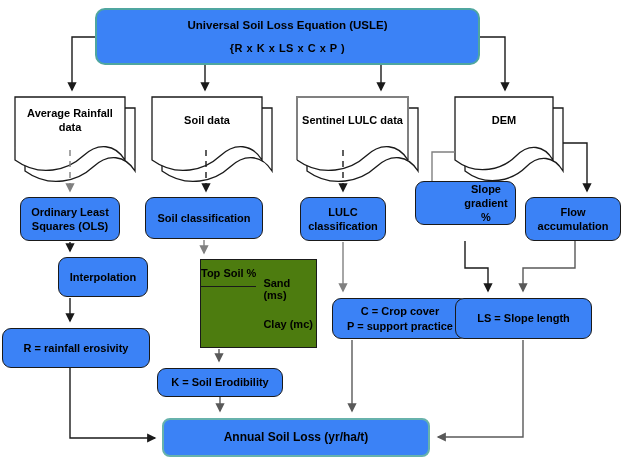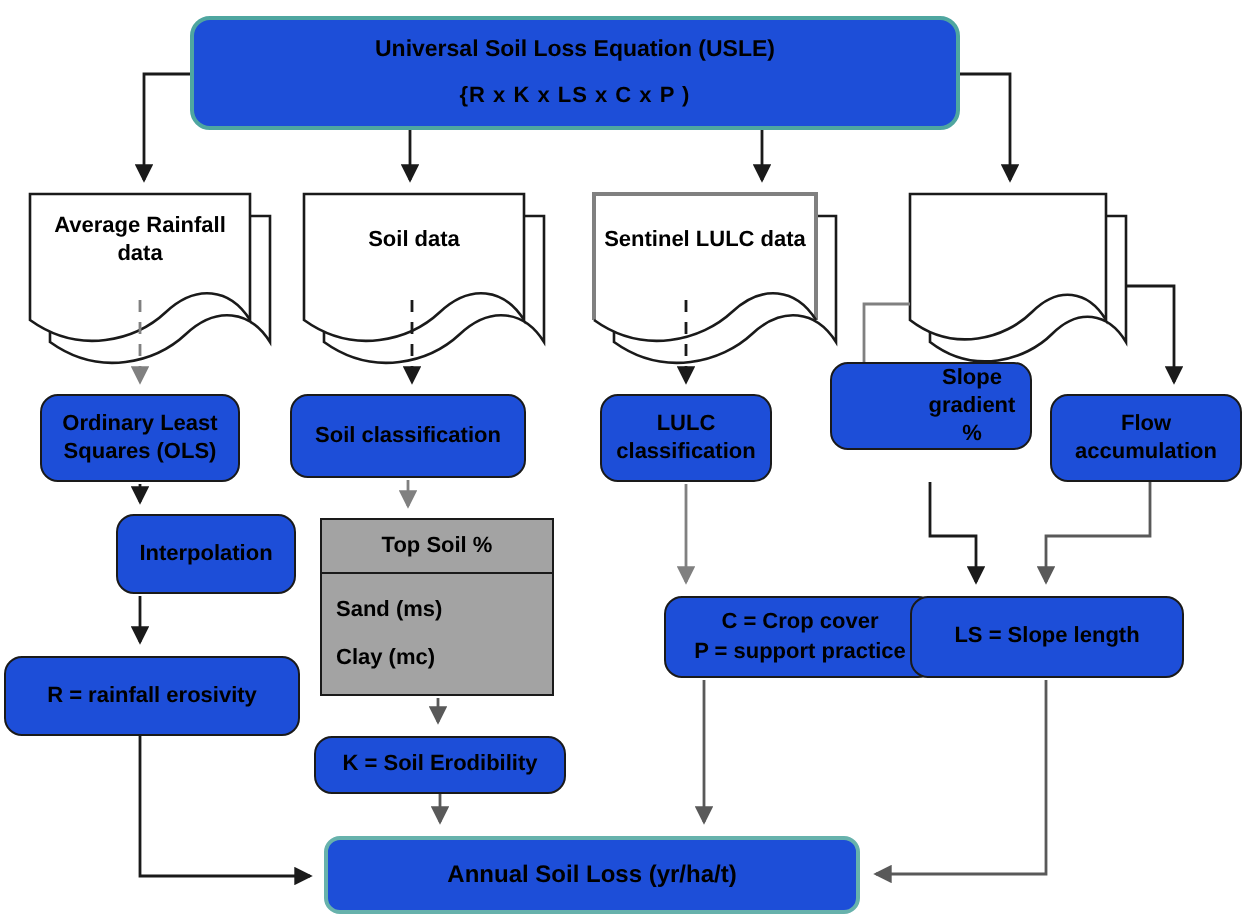--- a/index.html
+++ b/index.html
@@ -3,36 +3,36 @@
 <meta charset="utf-8">
 <style>
   html,body{margin:0;padding:0;background:#fff;}
   #stage{
     position:relative;width:626px;height:461px;background:#ffffff;overflow:hidden;
     font-family:"Liberation Sans", sans-serif;font-weight:700;color:#000;
   }
   #wires{position:absolute;left:0;top:0;width:626px;height:461px;}
   .node{
     position:absolute;display:flex;align-items:center;justify-content:center;
-    text-align:center;background:#1d4ed8;border:1.5px solid #1a1a1a;border-radius:9px;
+    text-align:center;background:#3b82f6;border:1.5px solid #1a1a1a;border-radius:9px;
     font-size:11px;line-height:1.3;box-sizing:border-box;padding:2px 3px;
   }
   .teal{border:2px solid #4fa6a0;border-radius:10px;}
   .teal-light{border:2px solid #67b2ac;border-radius:8px;font-size:12px;}
   .doc-label{
     position:absolute;display:flex;align-items:center;justify-content:center;
     text-align:center;font-size:11px;line-height:1.3;background:transparent;border:none;
   }
   .usle-inner{display:flex;flex-direction:column;gap:8px;align-items:center;justify-content:center;width:100%;}
   .usle-title{font-size:11.5px;}
   .usle-formula{font-size:11px;letter-spacing:.5px;}
   .pre{white-space:pre-line;}
   .table{
-    position:absolute;background:#a3a3a3;border:1.5px solid #1a1a1a;box-sizing:border-box;
-    display:flex;flex-direction:column;font-size:11px;
+    position:absolute;background:#4d7c0f;border:1.5px solid #1a1a1a;box-sizing:border-box;
+    display:flex;flex-direction:row;font-size:11px;margin-left:40px;
   }
   .table-header{
     height:27px;display:flex;align-items:center;justify-content:center;
     border-bottom:1.5px solid #1a1a1a;box-sizing:border-box;
   }
   .table-rows{flex:1;display:flex;flex-direction:column;justify-content:space-evenly;padding-left:7px;}
   .table-row{text-align:left;}
 </style>
 </head>
 <body>
@@ -102,20 +102,21 @@
   <div class="node teal" style="left:95px;top:8px;width:385px;height:57px;">
     <div class="usle-inner">
       <div class="usle-title">Universal Soil Loss Equation (USLE)</div>
       <div class="usle-formula">{R x K x LS x C x P )</div>
     </div>
   </div>
 
   <div class="doc-label" style="left:15px;top:98px;width:110px;height:44px;">Average Rainfall data</div>
   <div class="doc-label" style="left:152px;top:98px;width:110px;height:44px;">Soil data</div>
   <div class="doc-label" style="left:297px;top:98px;width:111px;height:44px;">Sentinel LULC data</div>
+  <div class="doc-label" style="left:455px;top:98px;width:98px;height:44px;">DEM</div>
 
   <div class="node" style="left:20px;top:197px;width:100px;height:44px;">Ordinary Least Squares (OLS)</div>
   <div class="node" style="left:145px;top:197px;width:118px;height:42px;">Soil classification</div>
   <div class="node" style="left:300px;top:197px;width:86px;height:44px;">LULC classification</div>
   <div class="node" style="left:415px;top:181px;width:101px;height:44px;padding-left:44px;">Slope gradient %</div>
   <div class="node" style="left:525px;top:197px;width:96px;height:44px;">Flow accumulation</div>
 
   <div class="node" style="left:25px;top:257px;width:90px;height:40px;margin-left:33px;">Interpolation</div>
 
   <div class="table" style="left:160px;top:259px;width:117px;height:89px;">

